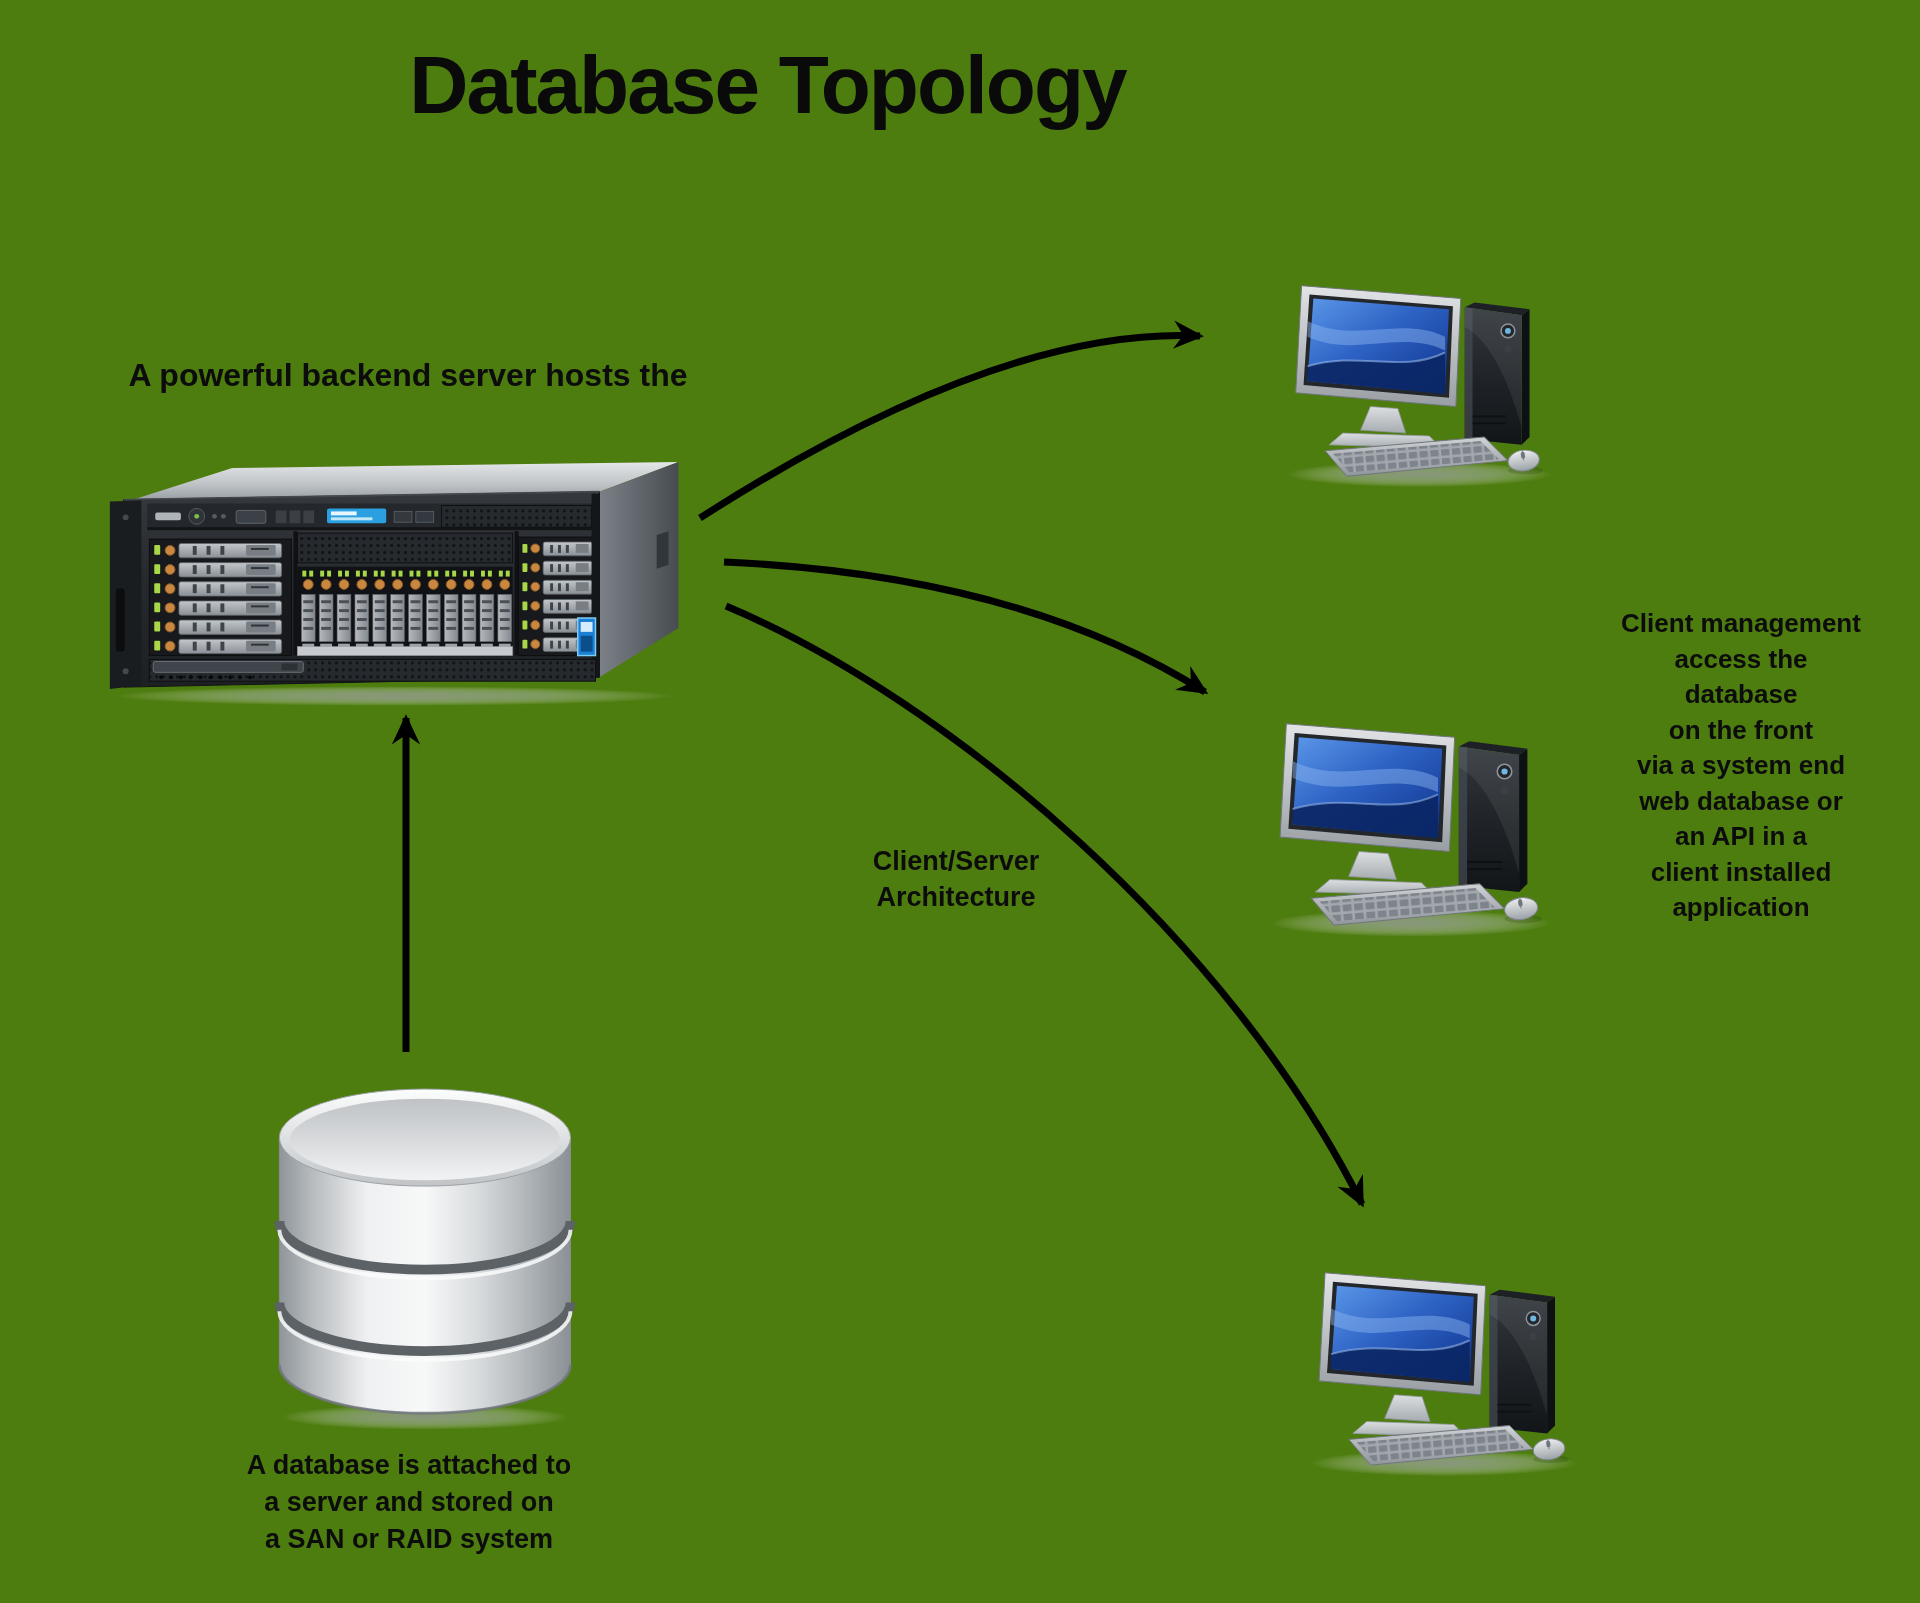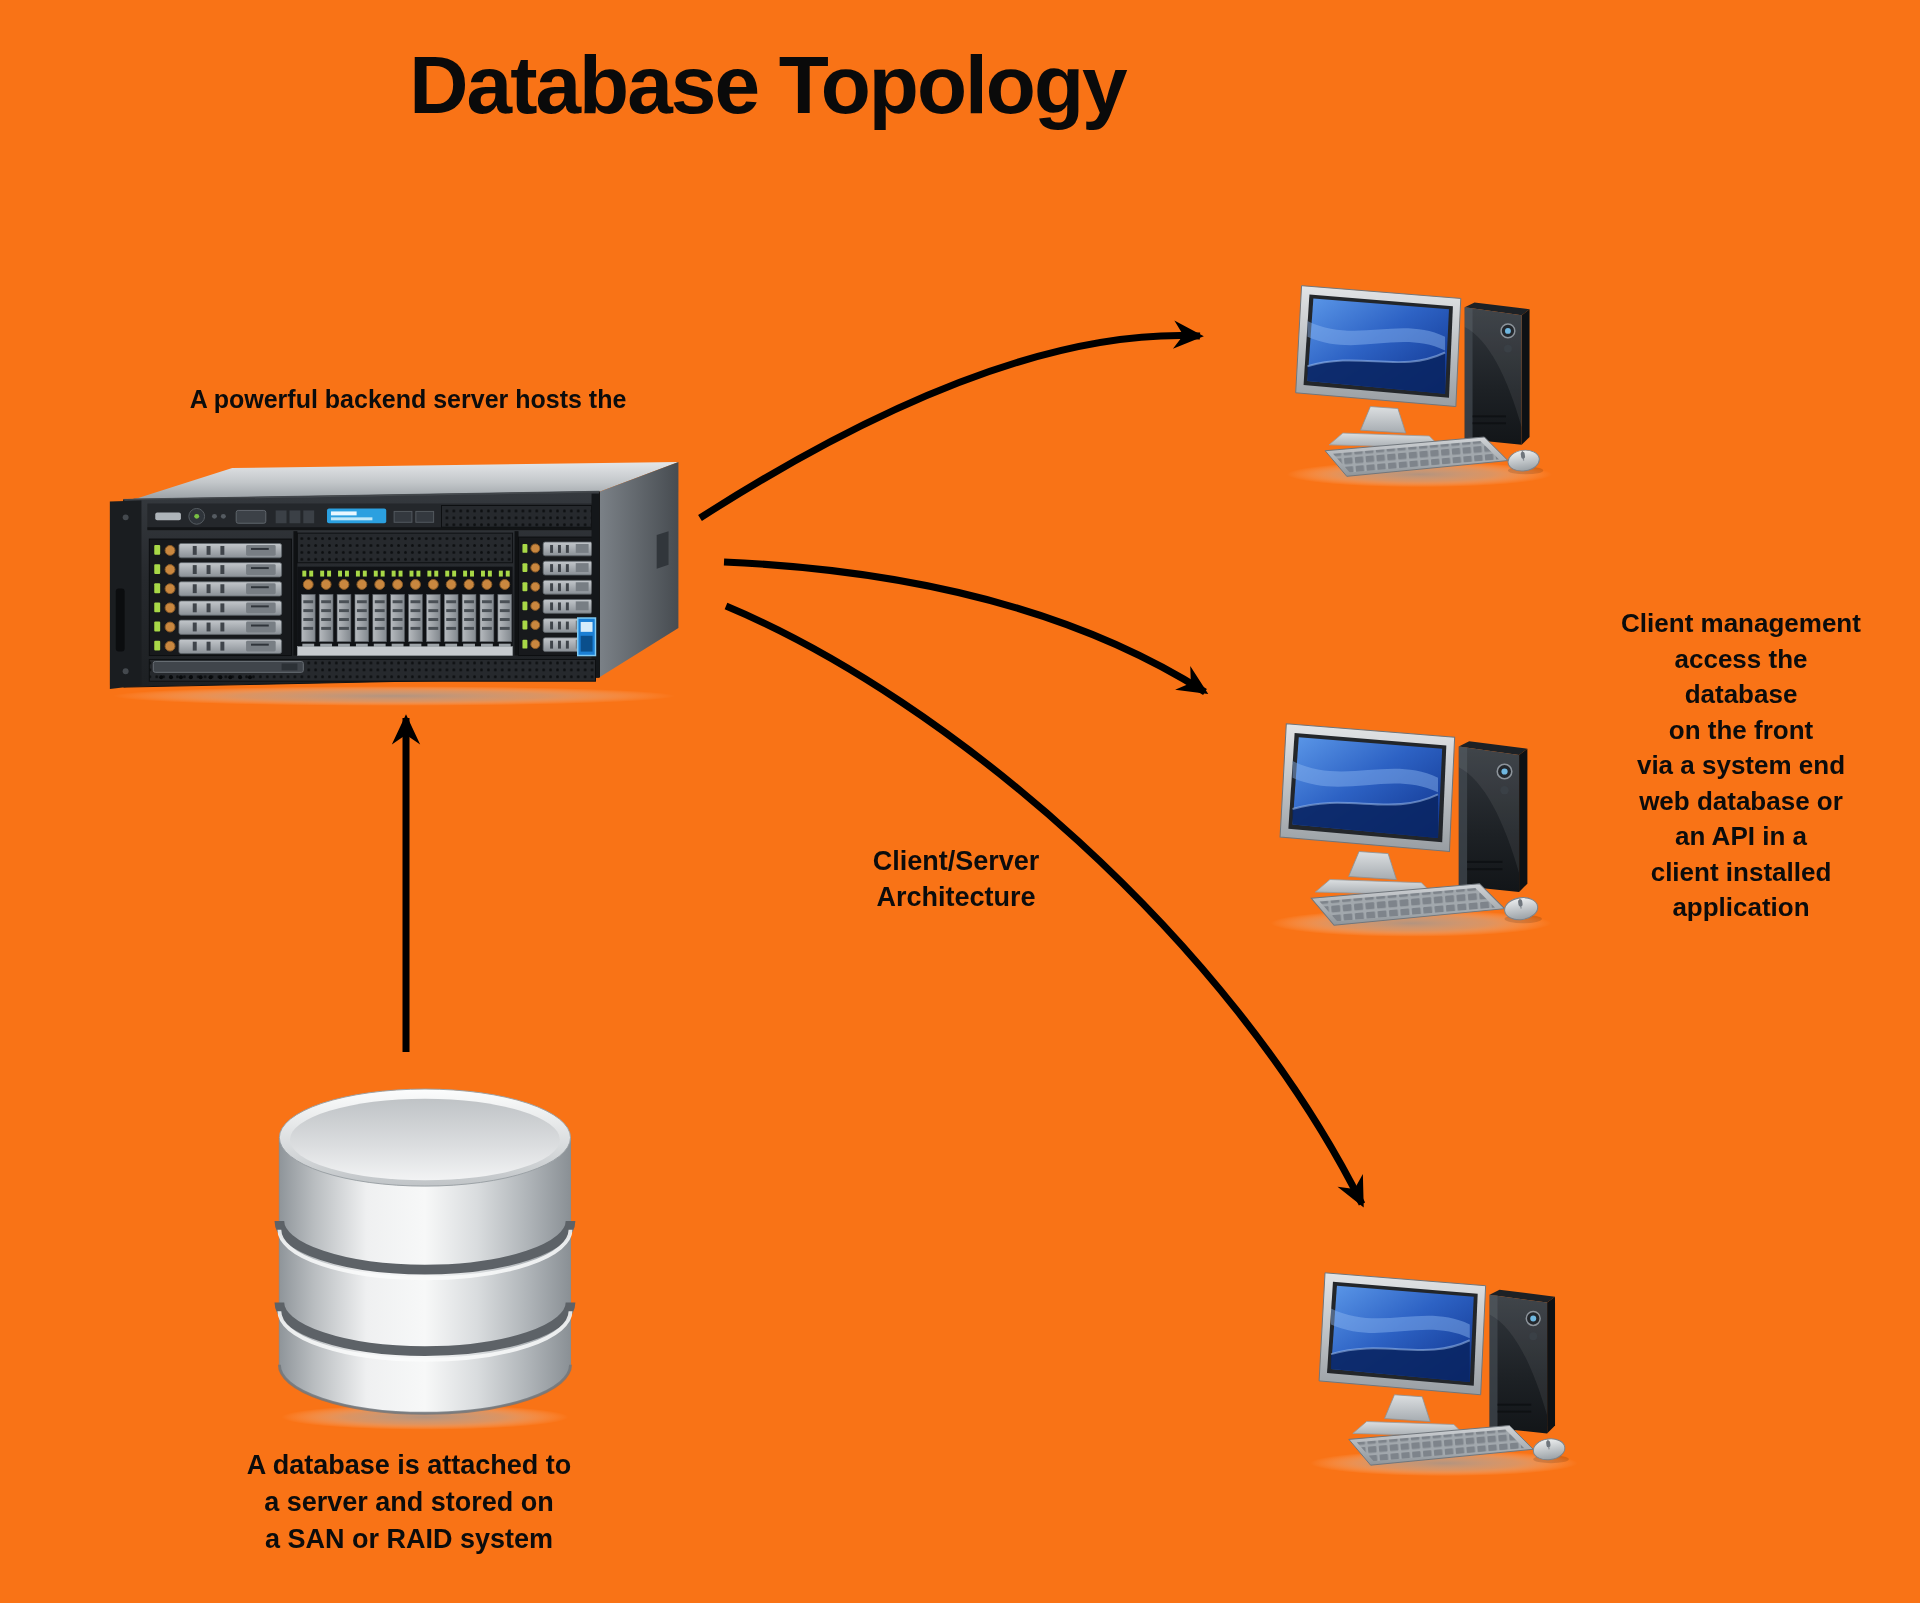--- a/index.html
+++ b/index.html
@@ -1,26 +1,26 @@
 <!DOCTYPE html>
 <html><head>
 <meta charset="utf-8">
 <style>
   html,body{margin:0;padding:0;background:#ffffff;}
   body{width:1920px;font-family:"Liberation Sans", sans-serif;}
-  .canvas{position:relative;width:1920px;height:1603px;background:#f97316;overflow:hidden;}
+  .canvas{position:relative;width:1920px;height:1603px;background:#4d7c0f;overflow:hidden;}
   .abs{position:absolute;}
   .title{
     left:300px;top:38px;width:935px;
     font-size:82px;font-weight:bold;letter-spacing:-2px;
     color:#0a0a0a;text-align:center;white-space:nowrap;
   }
   .caption{color:#0c0c0c;font-weight:bold;text-align:center;}
   .caption div{white-space:nowrap;}
-  .server-caption{left:108px;top:358px;width:600px;font-size:25px;line-height:34px;margin-top:24px;}
+  .server-caption{left:108px;top:358px;width:600px;font-size:32px;line-height:34px;}
   .client-note{left:1585px;top:606px;width:312px;font-size:26px;line-height:35.5px;}
   .arch-label{left:806px;top:843px;width:300px;font-size:27px;line-height:36px;}
   .db-caption{left:159px;top:1447px;width:500px;font-size:27px;line-height:37px;}
   svg{display:block;}
   .defs-holder{position:absolute;width:0;height:0;overflow:hidden;}
   .overlay{left:0;top:0;width:1920px;height:1603px;pointer-events:none;}
 </style>
 </head>
 <body>
 

